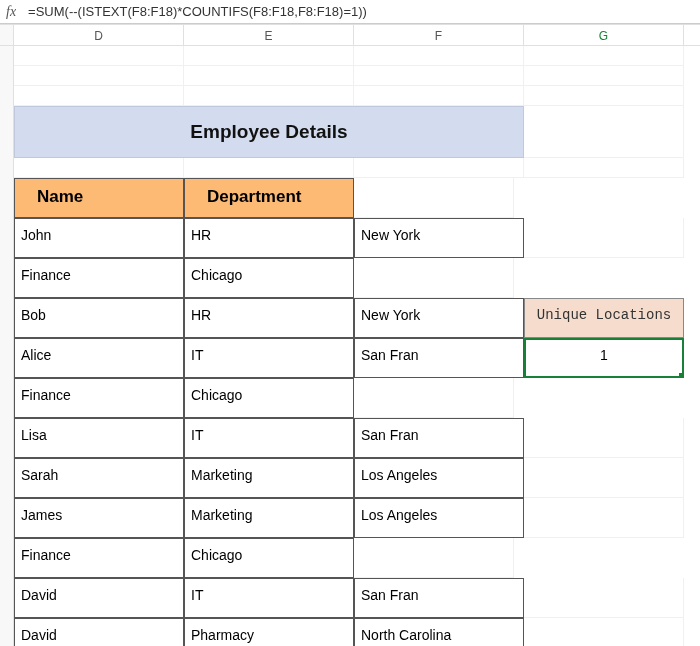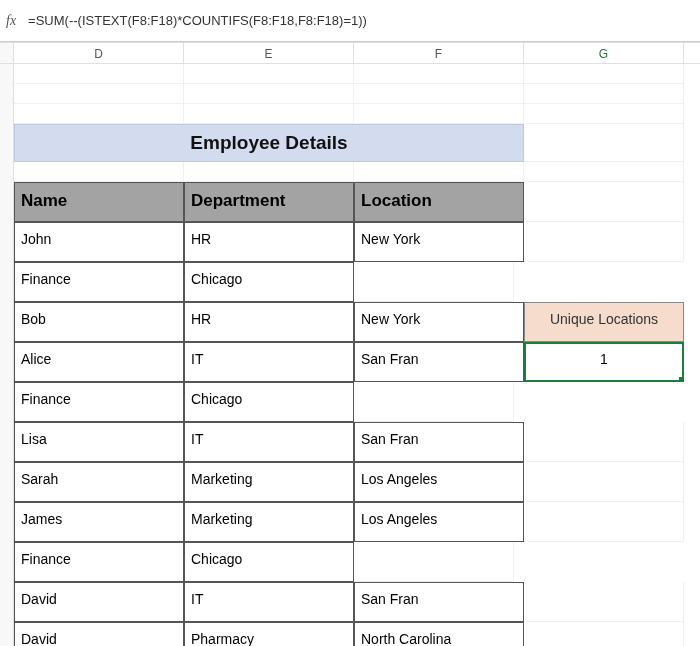--- a/index.html
+++ b/index.html
@@ -7,21 +7,21 @@
     margin: 0;
     font-family: Arial, Helvetica, sans-serif;
     font-size: 14px;
     background: #fff;
     color: #000;
   }
   .formula-bar {
     display: flex;
     align-items: center;
     border-bottom: 1px solid #ccc;
-    height: 42px;
+    height: 24px;
     padding: 0 6px;
     background: #fff;
   }
   .fx-label {
     font-style: italic;
     font-family: "Times New Roman", serif;
     color: #555;
     margin-right: 10px;
     font-size: 14px;
   }
@@ -91,48 +91,49 @@
   .title-cell {
     background: #d3dbef;
     font-weight: 700;
     font-size: 19px;
     color: #111;
     display: flex;
     align-items: center;
     justify-content: center;
     border: 1px solid #c0c8dd;
   }
-  .title-row { height: 38px; }
+  .title-row { height: 52px; }
 
   
   .thead {
-    background: #a3a3a3;
+    background: #fdba74;
     font-weight: 700;
     font-size: 17px;
-    padding: 8px 6px;
+    padding: 8px 22px;
     border: 1px solid #555 !important;
   }
   .thead-row { height: 40px; }
 
   
   .tcell {
     border: 1px solid #555 !important;
     padding: 8px 6px;
     font-size: 14px;
     background: #fff;
   }
 
   
   .uniq-label {
     background: #f6dccd;
     border: 1px solid #888 !important;
     text-align: center;
     padding: 8px 4px;
     font-size: 14px;
     color: #333;
+    font-family: Liberation Mono, monospace;
   }
   
   .active-cell {
     border: 2px solid #188038 !important;
     text-align: center;
     padding: 7px 4px;
     font-size: 14px;
     position: relative;
   }
   .active-cell::after {
@@ -196,21 +197,20 @@
       <div class="row spacer-row">
         <div class="cell wD"></div>
         <div class="cell wE"></div>
         <div class="cell wF"></div>
         <div class="cell wG"></div>
       </div>
 
       <div class="row thead-row">
         <div class="cell thead wD">Name</div>
         <div class="cell thead wE">Department</div>
-        <div class="cell thead wF">Location</div>
         <div class="cell wG"></div>
       </div>
 
       <div class="row">
         <div class="cell tcell wD">John</div>
         <div class="cell tcell wE">HR</div>
         <div class="cell tcell wF">New York</div>
         <div class="cell wG"></div>
       </div>
       <div class="row">

